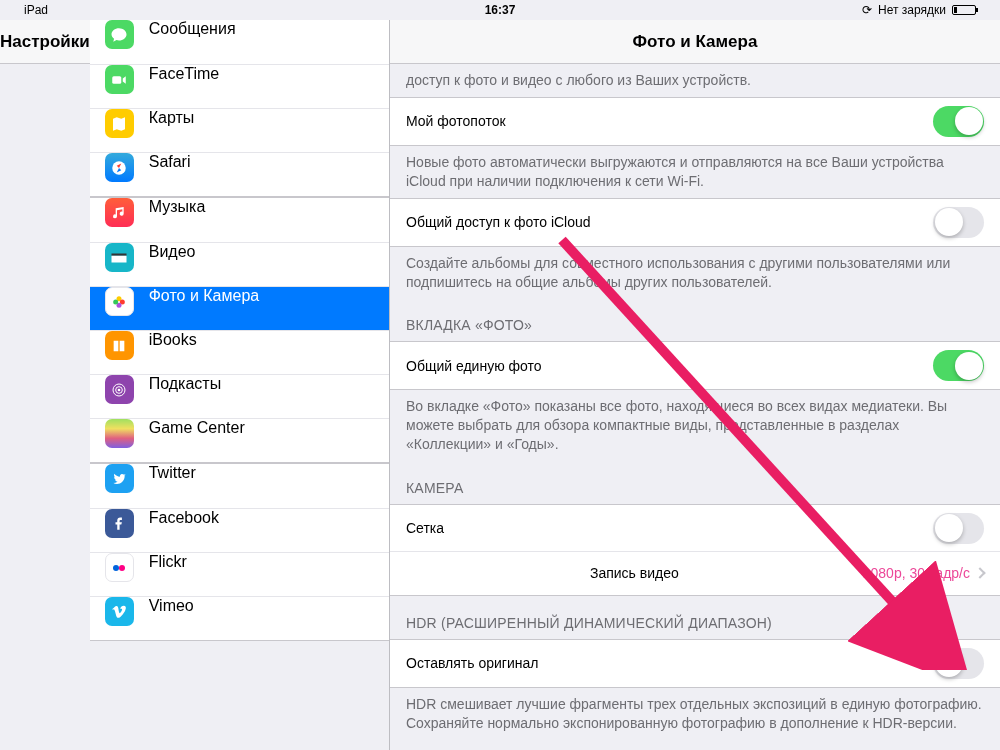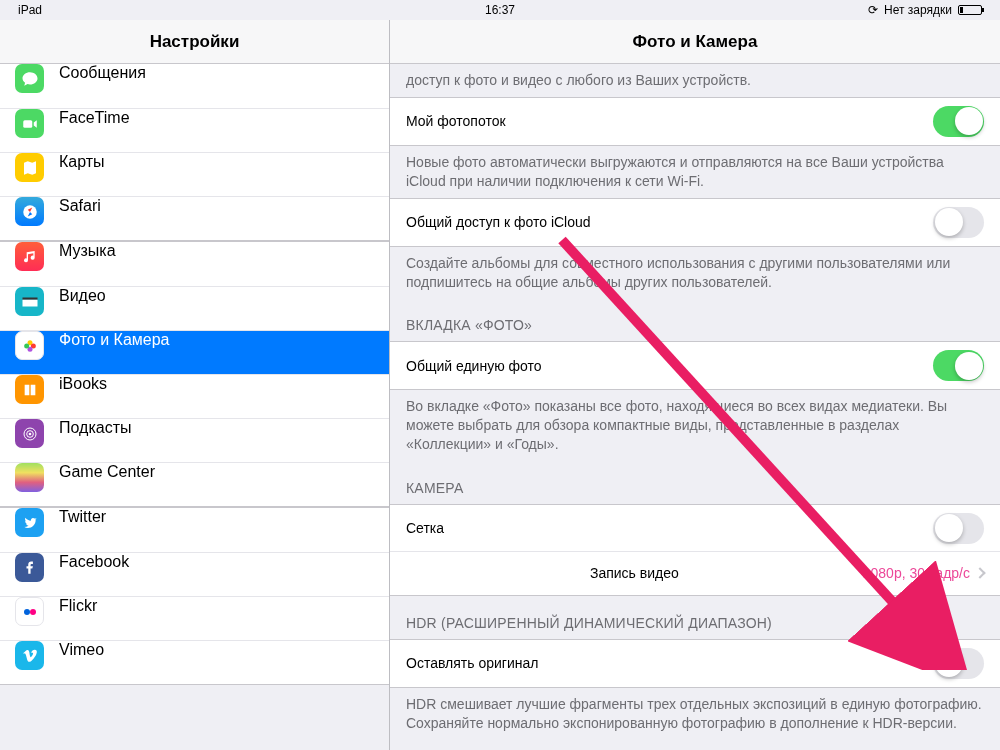--- a/index.html
+++ b/index.html
@@ -1,25 +1,25 @@
 <!DOCTYPE html>
 <html><head>
 <meta charset="utf-8">
 <style>
   * { box-sizing: border-box; margin: 0; padding: 0; }
   html, body { width: 1000px; height: 750px; overflow: hidden; font-family: -apple-system, "Helvetica Neue", Helvetica, Arial, sans-serif; background: #efeff4; }
   .screen { width: 1000px; height: 750px; position: relative; display: flex; flex-direction: column; }
-  .statusbar { height: 20px; width: 100%; display: flex; align-items: center; justify-content: space-between; font-size: 12px; padding: 0 18px; color: #000; }
-  .statusbar .center { position: absolute; left: 50%; transform: translateX(-50%); font-weight: 400; }
+  .statusbar { height: 20px; width: 100%; display: flex; align-items: center; justify-content: space-between; font-size: 12px; padding: 0 24px; color: #000; }
+  .statusbar .center { position: absolute; left: 50%; transform: translateX(-50%); font-weight: 700; }
   .statusbar .right { display: flex; align-items: center; gap: 6px; }
   .battery { display:inline-block; width:24px; height:10px; border:1px solid #000; border-radius:2px; position:relative;}
   .battery:after { content:""; position:absolute; right:-3px; top:2px; width:2px; height:4px; background:#000;}
   .battery .fill { position:absolute; left:1px; top:1px; bottom:1px; width:3px; background:#000;}
   .main { flex:1; display:flex; min-height:0; }
-  .sidebar { width: 390px; border-right: 1px solid #bdbdc2; display:flex; flex-direction:column; background:#efeff4;}
+  .sidebar { width: 390px; border-right: 1px solid #bdbdc2; display:flex; flex-direction:row; background:#efeff4;}
   .sidebar-header { height: 44px; display:flex; align-items:center; justify-content:center; font-size:17px; font-weight:600; border-bottom:1px solid #c8c7cc; background:#f7f7f8;}
   .sidebar-list { flex:1; overflow-y:auto; }
   .group { background:#fff; border-top:1px solid #c8c7cc; border-bottom:1px solid #c8c7cc;}
   .group.first { margin-top:0; border-top:none;}
   .row { display:flex; align-items:flex-start; height:44px; padding:0 15px; font-size:16px; color:#000; border-top:1px solid #e5e5ea;}
   .row:first-child { border-top:none; }
   .row .icon { width:29px; height:29px; border-radius:7px; margin-right:15px; display:flex; align-items:center; justify-content:center; flex-shrink:0;}
   .row.selected { background:#007aff; color:#fff; }
   .row.selected .icon { }
   .content { flex:1; display:flex; flex-direction:column; min-width:0;}

